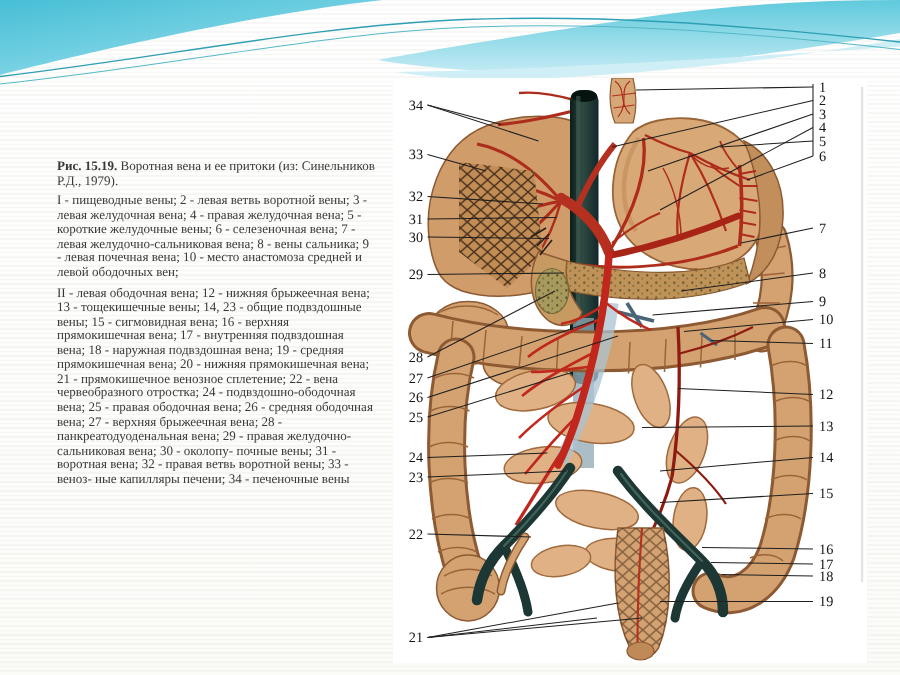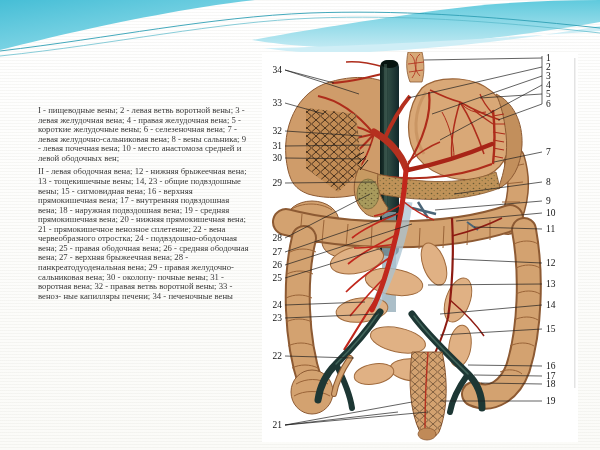--- a/index.html
+++ b/index.html
@@ -46,20 +46,21 @@
       </linearGradient>
     </defs>
     <path fill="url(#gL)" d="M0,0 L255,0 C185,8 120,22 70,33 C40,40 15,46 0,50 Z"></path>
     <path fill="url(#gR)" d="M600,0 L600,22 C520,36 440,46 360,48 C310,48 275,44 252,40 C300,31 370,20 440,10 C490,3 545,0 600,0 Z"></path>
     <path fill="#cfeef6" d="M600,26 C520,40 430,50 345,53 C305,53 282,51 264,48 C330,47 440,42 600,31 Z"></path>
     <path fill="none" stroke="#2f9fb4" stroke-width="0.9" d="M0,51 C110,38 210,17 310,13 C395,10 480,15 600,28"></path>
     <path fill="none" stroke="#56b8c8" stroke-width="0.7" d="M0,56 C115,44 215,22 315,18 C398,15 485,20 600,33"></path>
   </svg>
 
   <div class="caption">
+    <p><b>Рис. 15.19.</b><span> Воротная вена и ее притоки (из: Синельников Р.Д., 1979).</span></p>
     <p>I - пищеводные вены; 2 - левая ветвь воротной вены; 3 - левая желудочная вена; 4 - правая желудочная вена; 5 - короткие желудочные вены; 6 - селезеночная вена; 7 - левая желудочно-сальниковая вена; 8 - вены сальника; 9 - левая почечная вена; 10 - место анастомоза средней и левой ободочных вен;</p>
     <p>II - левая ободочная вена; 12 - нижняя брыжеечная вена; 13 - тощекишечные вены; 14, 23 - общие подвздошные вены; 15 - сигмовидная вена; 16 - верхняя прямокишечная вена; 17 - внутренняя подвздошная вена; 18 - наружная подвздошная вена; 19 - средняя прямокишечная вена; 20 - нижняя прямокишечная вена; 21 - прямокишечное венозное сплетение; 22 - вена червеобразного отростка; 24 - подвздошно-ободочная вена; 25 - правая ободочная вена; 26 - средняя ободочная вена; 27 - верхняя брыжеечная вена; 28 - панкреатодуоденальная вена; 29 - правая желудочно-сальниковая вена; 30 - околопу- почные вены; 31 - воротная вена; 32 - правая ветвь воротной вены; 33 - веноз- ные капилляры печени; 34 - печеночные вены</p>
   </div>
 
   <svg id="figure" class="figure" width="316" height="390" viewBox="0 0 316 390">
     <defs>
       <pattern id="mesh" width="9" height="8" patternUnits="userSpaceOnUse">
         <path d="M0,4 L4.5,0 L9,4 L4.5,8 Z" fill="none" stroke="#3d2817" stroke-width="1"></path>
       </pattern>
       <pattern id="dots" width="6" height="5" patternUnits="userSpaceOnUse">

